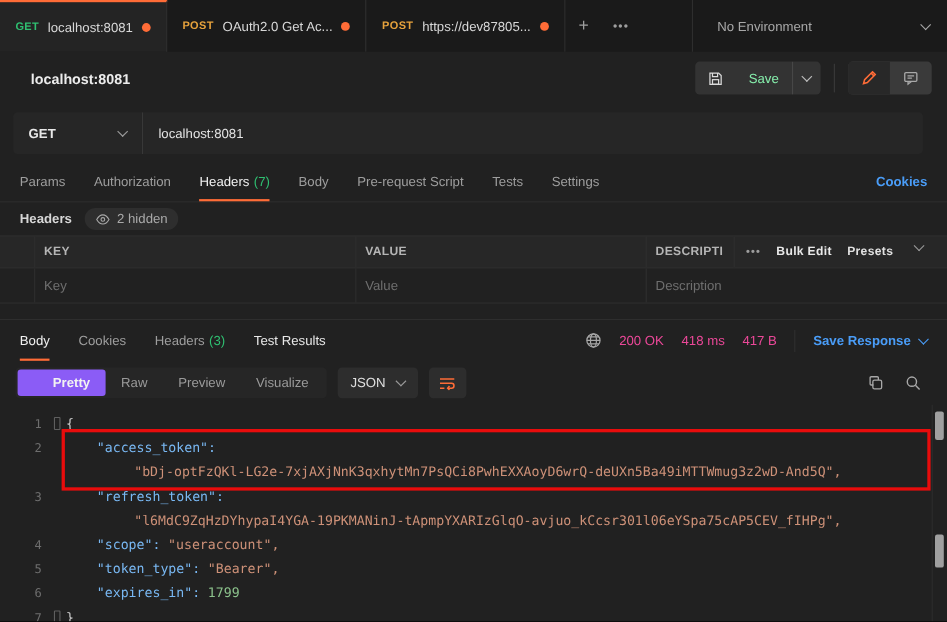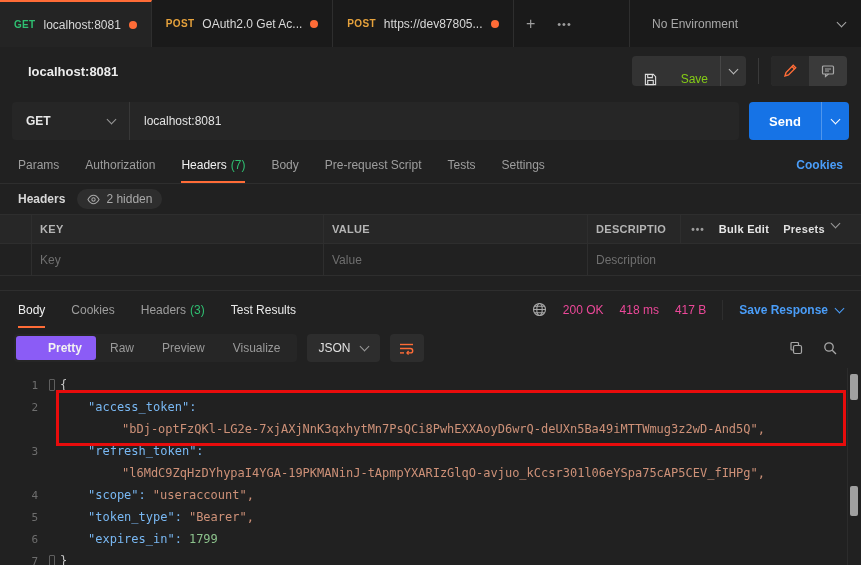--- a/index.html
+++ b/index.html
@@ -23,21 +23,21 @@
   .dot{width:8px;height:8px;border-radius:50%;background:#ff6c37;flex:none;}
   .tab-tool{display:flex;align-items:center;justify-content:center;width:34px;color:#9e9e9e;
             font-size:16px;cursor:pointer;}
   .tab-tool.small{font-size:11px;letter-spacing:1px;}
   .envbox{width:232px;border-left:1px solid #2e2e2e;display:flex;align-items:center;
           justify-content:space-between;padding:0 16px 0 22px;color:#a8a8a8;cursor:pointer;}
   
   .title-row{height:48px;display:flex;align-items:center;padding:0 14px 0 28px;flex:none;}
   .req-title{font-size:13px;font-weight:700;color:#ececec;flex:1;}
   .save-group{display:flex;align-items:stretch;height:30px;border-radius:4px;overflow:hidden;background:#333;}
-  .save-main{display:flex;align-items:flex-end;gap:24px;padding:0 12px;color:#84cc16;cursor:pointer;}
+  .save-main{display:flex;align-items:center;gap:24px;padding:0 12px;color:#86efac;cursor:pointer;}
   .save-caret{display:flex;align-items:center;padding:0 9px;border-left:1px solid #474747;color:#bbb;cursor:pointer;}
   .vsep{width:1px;height:26px;background:#3a3a3a;margin:0 12px;}
   .edit-group{display:flex;height:30px;border-radius:4px;overflow:hidden;background:#3a3a3a;}
   .edit-btn{width:38px;display:flex;align-items:center;justify-content:center;cursor:pointer;}
   .edit-btn.pencil{background:#282828;}
   
   .url-row{height:52px;display:flex;align-items:center;padding:0 12px;gap:0;flex:none;}
   .method-select{height:38px;width:118px;background:#262626;border-radius:4px 0 0 4px;
       display:flex;align-items:center;justify-content:space-between;padding:0 14px;
       font-weight:700;color:#e8e8e8;border-right:1px solid #383838;cursor:pointer;}
@@ -74,21 +74,21 @@
       border-right:1px solid #2e2e2e;flex:none;}
   .col-val{width:264px;padding:0 8px;align-self:stretch;display:flex;align-items:center;
       border-right:1px solid #2e2e2e;flex:none;}
   .col-desc{flex:1;padding:0 8px;align-self:stretch;display:flex;align-items:center;overflow:hidden;}
   .thead .col-desc{gap:10px;}
   .desc-label{white-space:nowrap;overflow:hidden;flex:1;min-width:0;}
   .th-tools{display:flex;align-items:center;gap:14px;border-left:1px solid #2e2e2e;
       padding-left:10px;align-self:stretch;}
   .th-dots{color:#9e9e9e;font-size:10px;letter-spacing:1px;cursor:pointer;}
   .bulk-edit{color:#e8e8e8;cursor:pointer;}
-  .presets{display:flex;align-items:flex-start;gap:7px;color:#e0e0e0;cursor:pointer;padding-right:14px;}
+  .presets{display:flex;align-items:flex-start;gap:20px;color:#e0e0e0;cursor:pointer;padding-right:14px;}
   .presets .chev{color:#9a9a9a;}
   .spacer{height:14px;flex:none;}
   
   .resp-head{height:38px;display:flex;align-items:center;border-top:1px solid #2e2e2e;
       padding:0 18px;gap:26px;flex:none;}
   .resp-meta{margin-left:auto;display:flex;align-items:center;gap:16px;}
   .status-green{color:#ec4899;font-weight:400;}
   .save-resp{display:flex;align-items:center;gap:8px;color:#4a9df8;font-weight:600;cursor:pointer;
       border-left:1px solid #2e2e2e;padding-left:16px;height:20px;}
   
@@ -189,26 +189,20 @@
       </div>
     </div>
   </div>
 
   <div class="url-row">
     <div class="method-select">
       <span>GET</span>
       <span class="chev"></span>
     </div>
     <div class="url-input">localhost:8081</div>
-    <div class="send-group">
-      <div class="send-main">Send</div>
-      <div class="send-caret">
-        <span class="chev"></span>
-      </div>
-    </div>
   </div>
 
   <div class="req-tabs">
     <div class="rtab">Params</div>
     <div class="rtab">Authorization</div>
     <div class="rtab active">
       <span>Headers</span>
       <span class="count-green">(7)</span>
     </div>
     <div class="rtab">Body</div>

